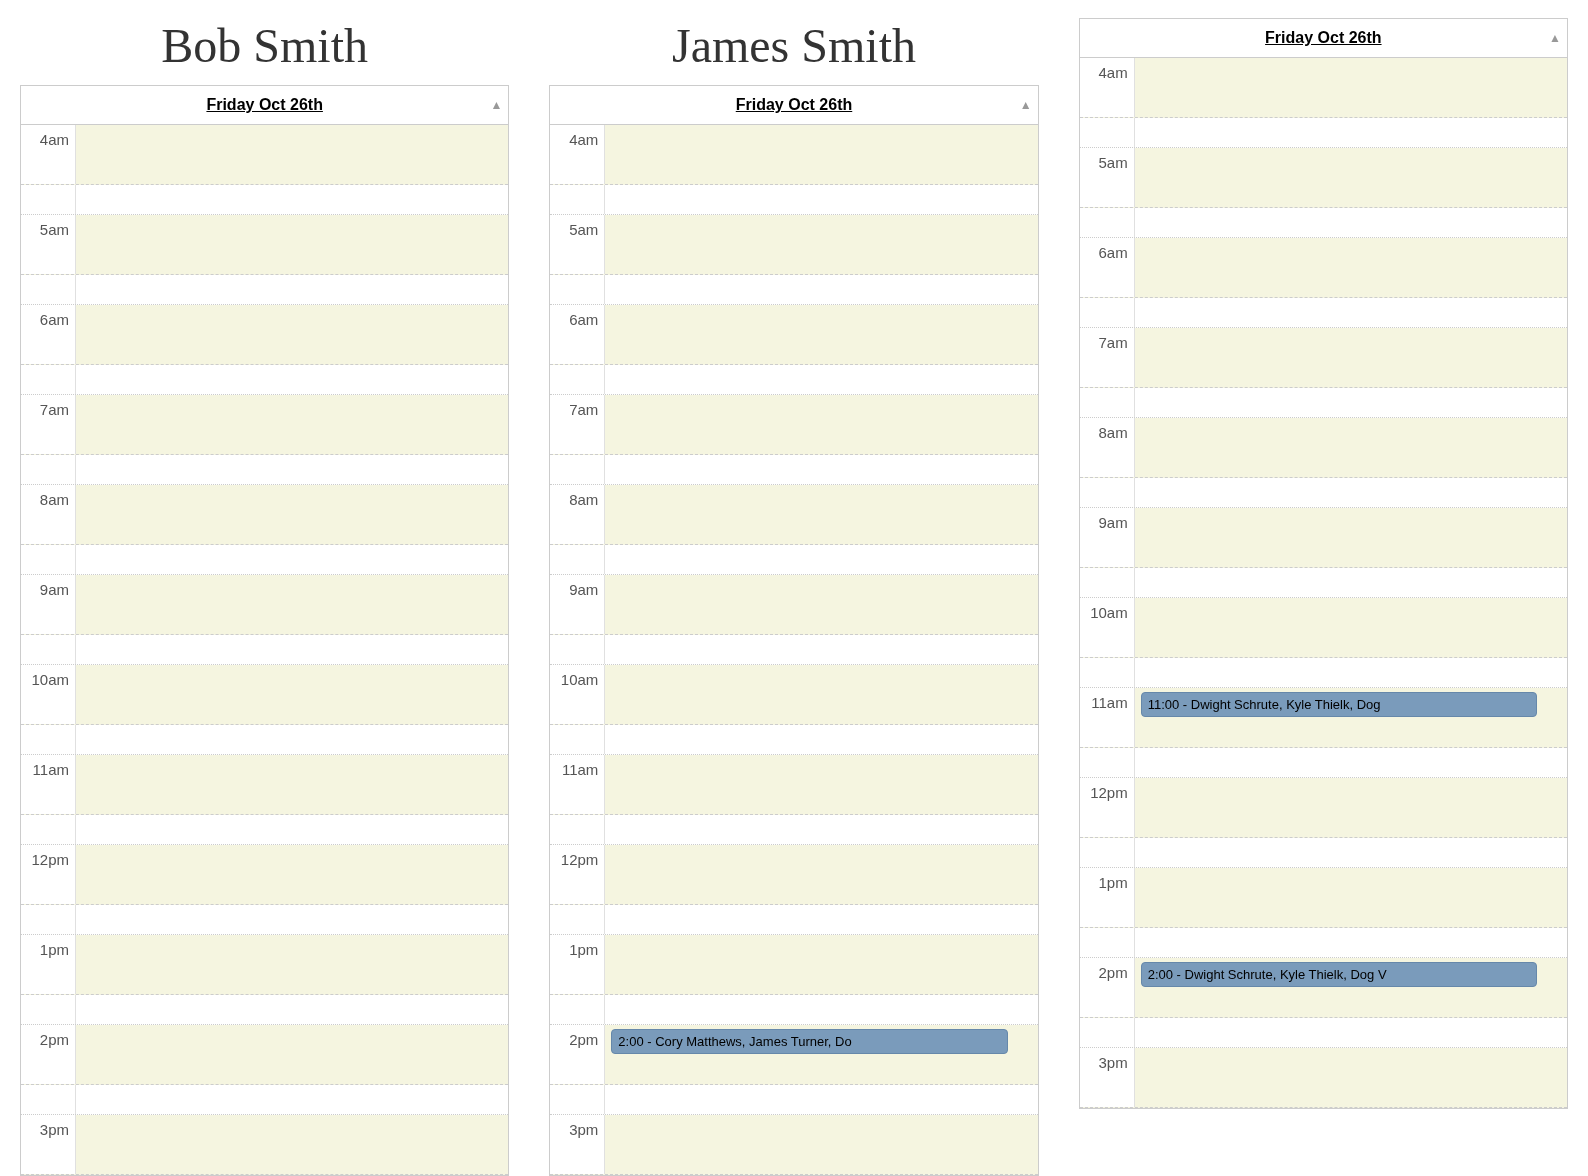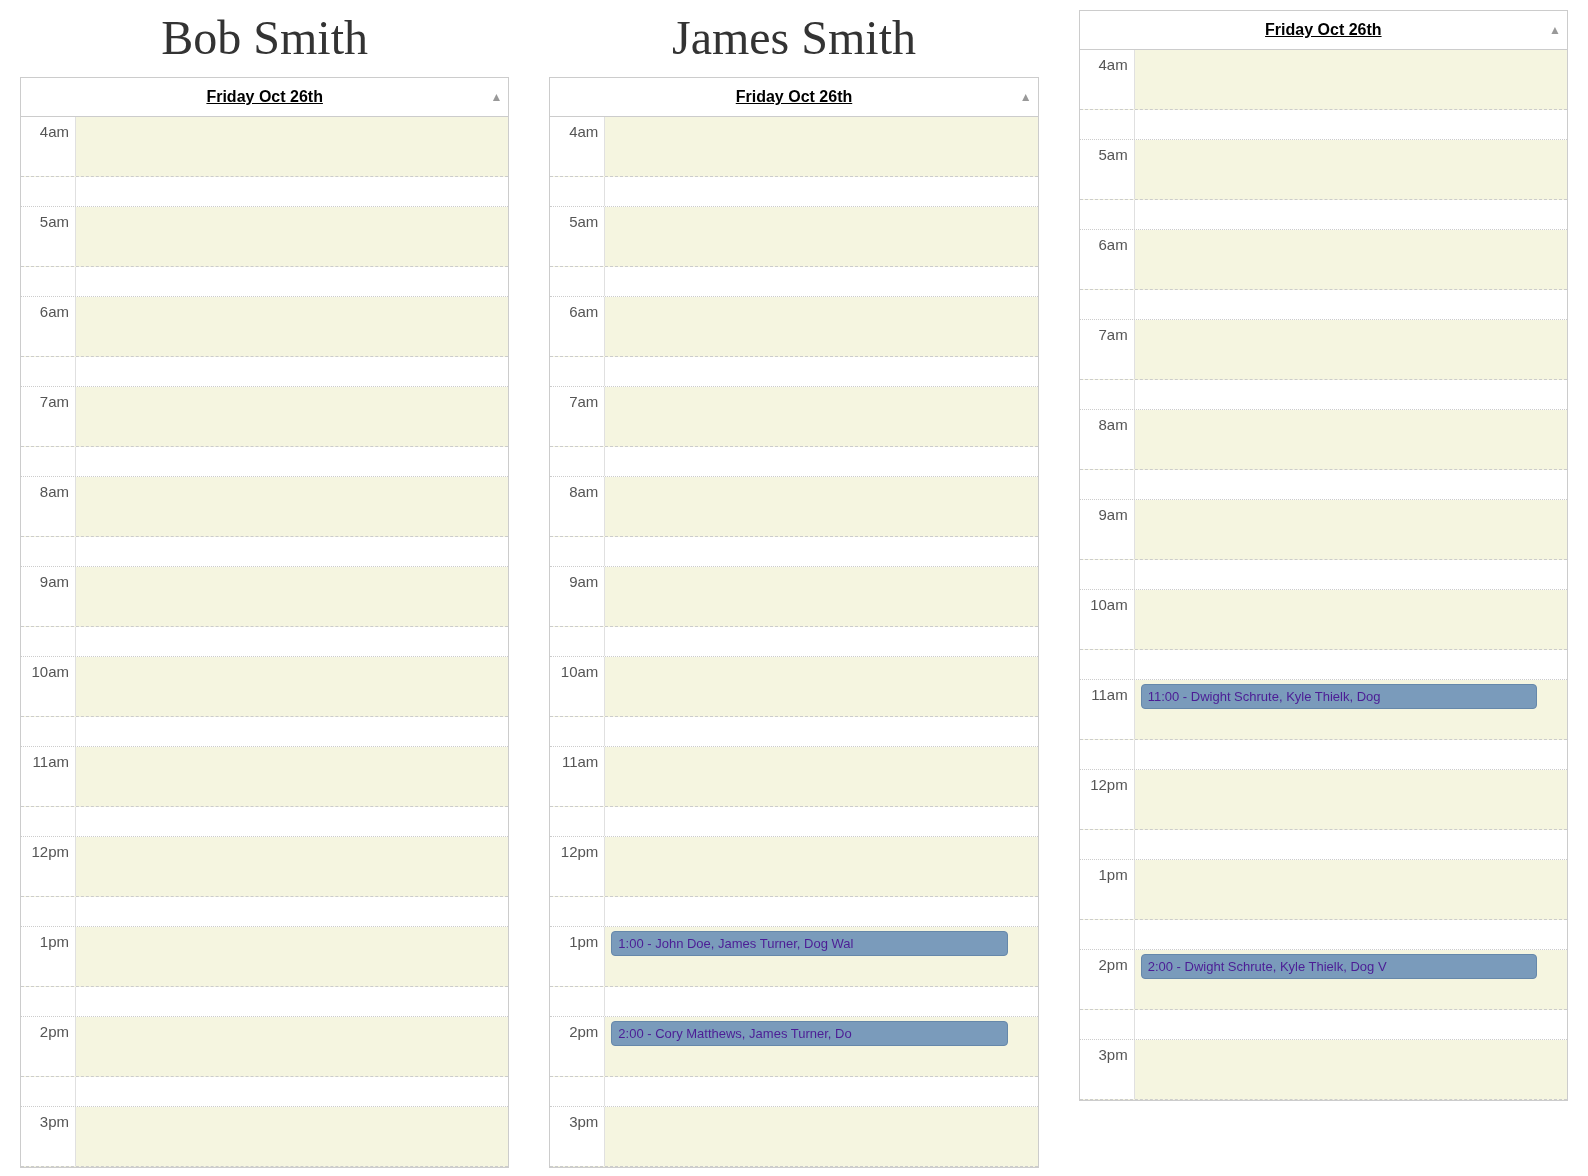--- a/index.html
+++ b/index.html
@@ -16,20 +16,21 @@
       width: 1588px;
       padding: 10px 0;
     }
 
     .calendar-column {
       flex: 1;
       display: flex;
       flex-direction: column;
       align-items: center;
       padding: 0 20px;
+      margin-top: 8px;
     }
 
     .person-name {
       font-size: 48px;
       color: #333;
       text-align: center;
       font-weight: 400;
       margin-bottom: 12px;
       font-family: Georgia, serif;
     }
@@ -94,21 +95,21 @@
     }
 
     .time-slot {
       flex: 1;
       position: relative;
       padding: 4px 30px 4px 6px;
     }
 
     .event-block {
       background: #7a9bbb;
-      color: #4c1d95;
+      color: #000000;
       border-radius: 4px;
       padding: 4px 6px;
       font-size: 13px;
       font-family: Arial, sans-serif;
       white-space: nowrap;
       overflow: hidden;
       text-overflow: ellipsis;
       cursor: pointer;
       border: 1px solid #6688aa;
       margin-bottom: 2px;
@@ -308,23 +309,20 @@
           <div class="time-row">
             <div class="time-label">12pm</div>
             <div class="time-slot"></div>
           </div>
           <div class="time-row half-row">
             <div class="time-label half-time-label"></div>
             <div class="time-slot half-slot"></div>
           </div>
           <div class="time-row">
             <div class="time-label">1pm</div>
-            <div class="time-slot">
-              <div class="event-block">1:00 - John Doe, James Turner, Dog Wal</div>
-            </div>
           </div>
           <div class="time-row half-row">
             <div class="time-label half-time-label"></div>
             <div class="time-slot half-slot"></div>
           </div>
           <div class="time-row">
             <div class="time-label">2pm</div>
             <div class="time-slot">
               <div class="event-block">2:00 - Cory Matthews, James Turner, Do</div>
             </div>

